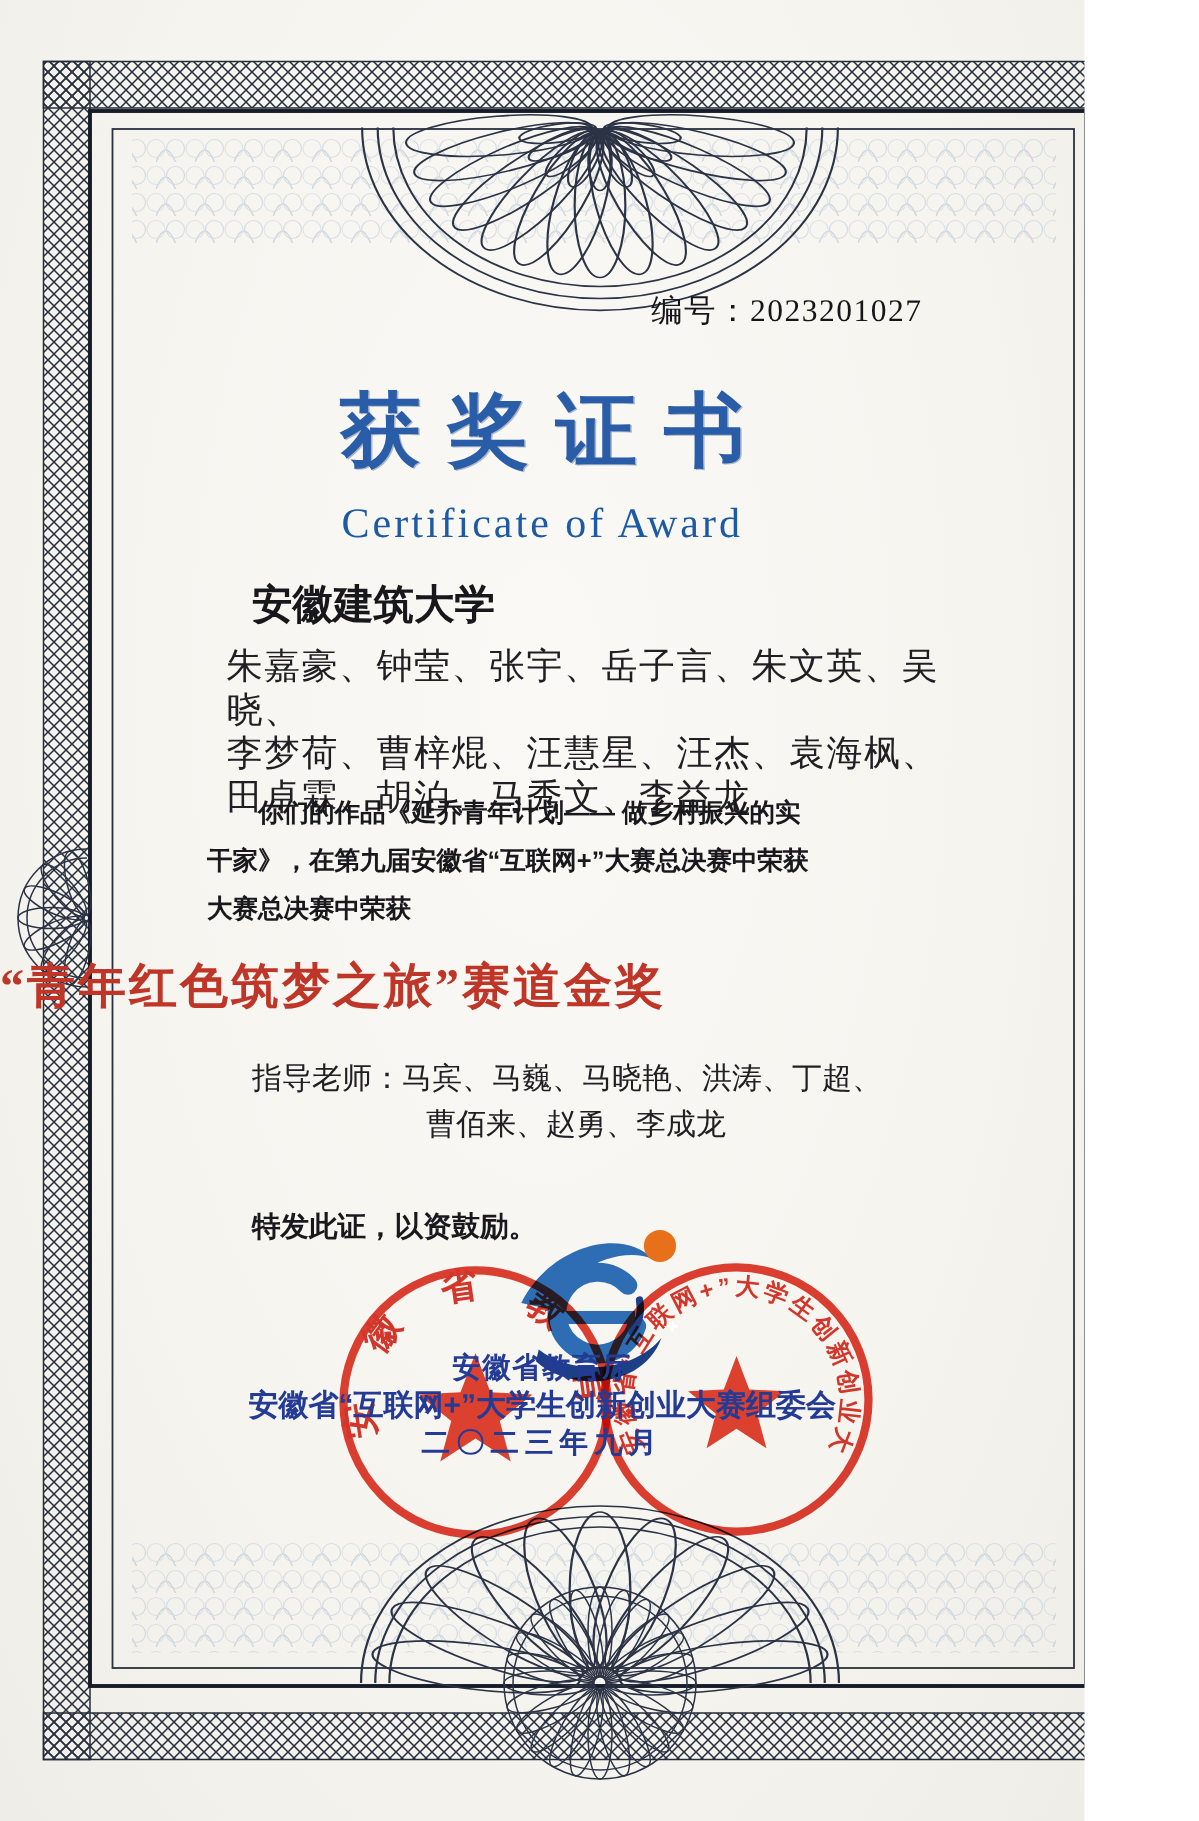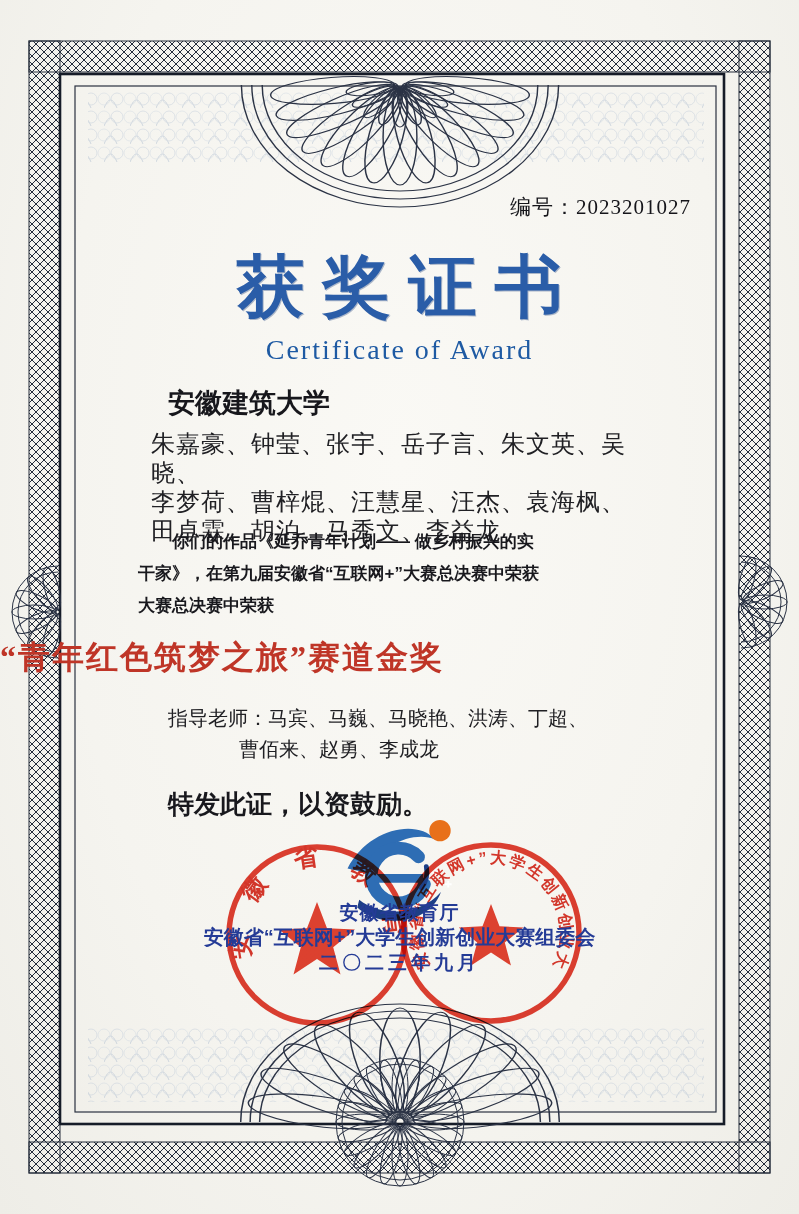--- a/index.html
+++ b/index.html
@@ -1,32 +1,32 @@
 <!DOCTYPE html>
 <html style="--title-blue: #2a5da8; --subtitle-blue: #1e5aa3; --award-red: #bf3527; --seal-red: #df3122; --issuer-navy: #243b96; --border-ink: #242c3b; --lace-blue: #a8b8cc; --logo-blue: #2e6db4; --logo-navy: #1d3f86; --logo-orange: #e8701a;"><head>
 <meta charset="utf-8">
 <style>
   html,body{margin:0;padding:0;}
   .page{
-    position:relative; width:799px; height:1214px; overflow:hidden;
+    position:relative; width:723px; height:1214px; overflow:hidden;
     background: radial-gradient(ellipse at 50% 38%, #faf9f5 0%, #f5f4ef 60%, #eeede7 100%);
     font-family:"Liberation Sans", sans-serif;
     color:#1c1c1c;
   }
   svg{display:block;}
   .abs{position:absolute;}
   
   .serial{
     top:193px; right:108px; font-family:"Liberation Serif", serif;
     font-size:21px; letter-spacing:1px; color:#15151a; z-index:5;
   }
   .title{
     top:238px; left:0; width:100%; text-align:center; z-index:5;
     font-family:"DejaVu Serif", serif; font-weight:bold;
-    font-size:68px; line-height:96px; letter-spacing:18px; text-indent:18px;
+    font-size:54px; line-height:96px; letter-spacing:18px; text-indent:18px;
     color:var(--title-blue); text-shadow:1px 1px 0 rgba(26,60,120,.35);
   }
   .subtitle{
     top:334px; left:0; width:100%; text-align:center; z-index:5;
     font-family:"Liberation Serif", serif; font-size:28px; letter-spacing:2px;
     color:var(--subtitle-blue);
   }
   .university{
     position:absolute; top:385px; left:168px;
     font-family:"Liberation Serif", serif; font-weight:bold; font-size:27px; color:#17171c;
@@ -42,24 +42,24 @@
   .body-par .indent{ text-indent:2em; }
   .award{
     position:absolute; top:636px; left:0; width:100%; text-align:left;
     font-family:"Liberation Serif", serif; font-weight:bold; font-size:32px; letter-spacing:2px;
     color:var(--award-red); z-index:5;
   }
   .advisors{
     position:absolute; top:703px; left:168px; width:520px;
     font-family:"DejaVu Serif", serif; font-size:20px; line-height:31px; color:#202024;
   }
-  .advisors .line2{ margin-left:71px; }
+  .advisors .line2{ margin-left:116px; }
   .closing{
-    position:absolute; top:787px; left:168px;
-    font-family:Liberation Serif, serif; font-weight:bold; font-size:26px; color:#18181d;
+    position:absolute; top:805px; left:168px;
+    font-family:Liberation Serif, serif; font-weight:bold; font-size:19px; color:#18181d;
   }
   .issuers{
     position:absolute; top:901px; left:0; width:100%; text-align:center; z-index:9;
     color:var(--issuer-navy); font-weight:bold; font-family:"Liberation Sans", sans-serif;
   }
   .issuers .iss1{ font-size:19px; line-height:24px; letter-spacing:1px;}
   .issuers .iss2{ font-size:20px; line-height:25px; }
   .issuers .iss3{ font-size:19px; line-height:25px; letter-spacing:4px;}
   
   .border-svg{ left:0; top:0; z-index:1; }

